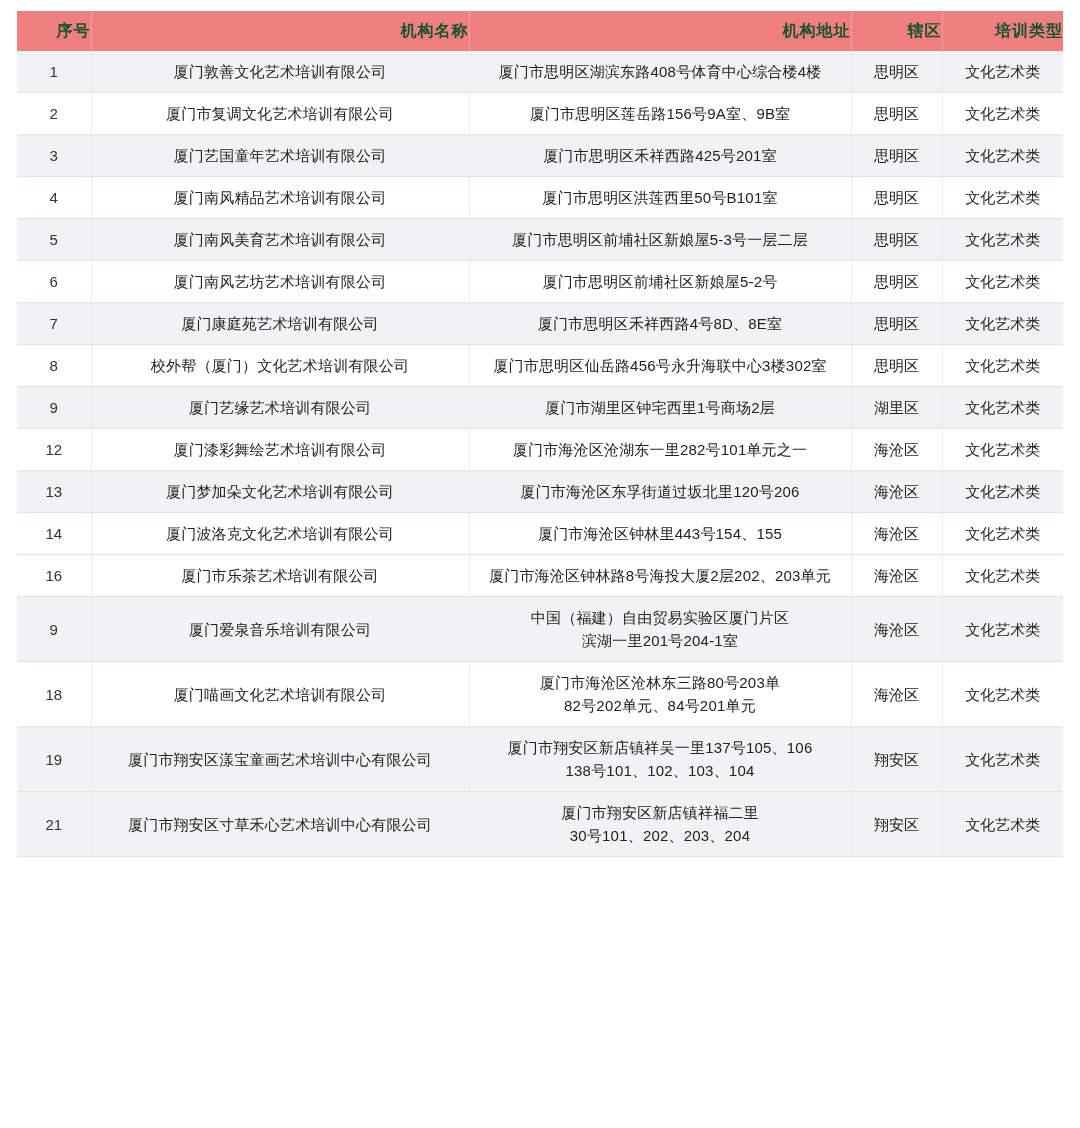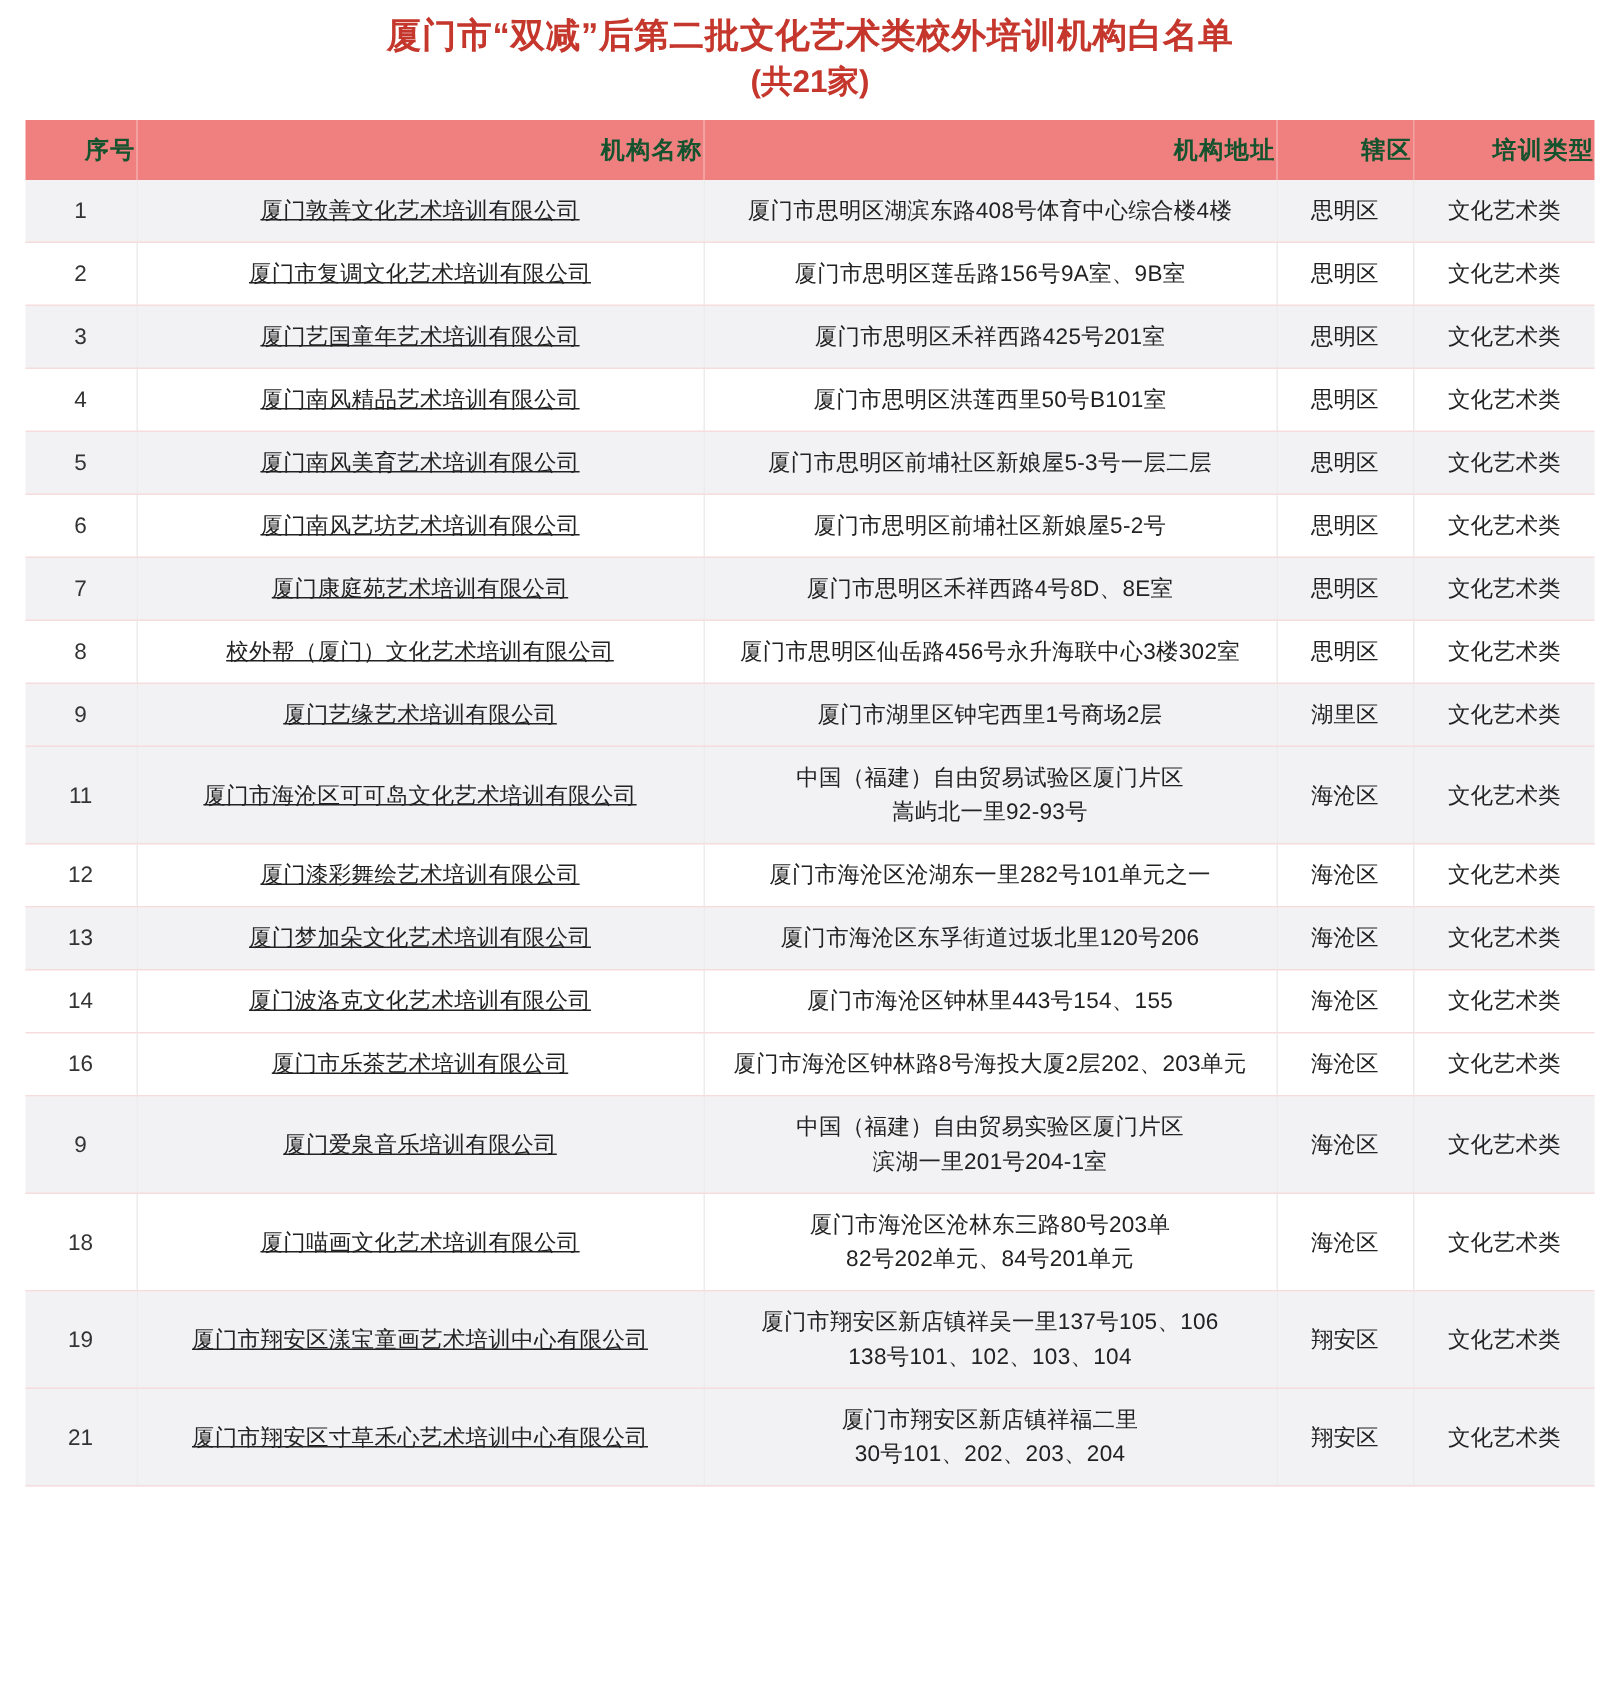--- a/index.html
+++ b/index.html
@@ -84,34 +84,30 @@
     line-height: 23px;
     word-break: break-all;
   }
   tbody td:last-child { border-right: none; text-align: center; }
   tbody tr:last-child td { border-bottom: 1px solid #f6dcdc; }
 
   tbody tr.odd td  { background: #f2f2f4; }
   tbody tr.even td { background: #ffffff; }
 
   td.idx  { font-size: 15px; color: #333333; }
-  td.name { letter-spacing: 0.2px; text-decoration: underline; }
+  td.name { letter-spacing: 0.2px; }
   td.addr { letter-spacing: 0.2px; }
 
   .addr-line { display: block; }
 </style>
 </head>
 <body>
 
 <div class="page">
 
-  <div class="title-block">
-    <div class="title-main">厦门市“双减”后第二批文化艺术类校外培训机构白名单</div>
-    <div class="title-sub">(共21家)</div>
-  </div>
 
   <div class="table-wrap">
     <table class="list">
       <colgroup>
         <col class="c-idx">
           <col class="c-name">
           <col class="c-addr">
           <col class="c-dist">
           <col class="c-type">
       </colgroup>
@@ -199,30 +195,20 @@
           </tr>
           <tr class="odd">
             <td class="idx">9</td>
             <td class="name">厦门艺缘艺术培训有限公司</td>
             <td class="addr">
               <span class="addr-line">厦门市湖里区钟宅西里1号商场2层</span>
             </td>
             <td class="dist">湖里区</td>
             <td class="type">文化艺术类</td>
           </tr>
-          <tr class="odd">
-            <td class="idx">11</td>
-            <td class="name">厦门市海沧区可可岛文化艺术培训有限公司</td>
-            <td class="addr">
-              <span class="addr-line">中国（福建）自由贸易试验区厦门片区</span>
-              <span class="addr-line">嵩屿北一里92-93号</span>
-            </td>
-            <td class="dist">海沧区</td>
-            <td class="type">文化艺术类</td>
-          </tr>
           <tr class="even">
             <td class="idx">12</td>
             <td class="name">厦门漆彩舞绘艺术培训有限公司</td>
             <td class="addr">
               <span class="addr-line">厦门市海沧区沧湖东一里282号101单元之一</span>
             </td>
             <td class="dist">海沧区</td>
             <td class="type">文化艺术类</td>
           </tr>
           <tr class="odd">

